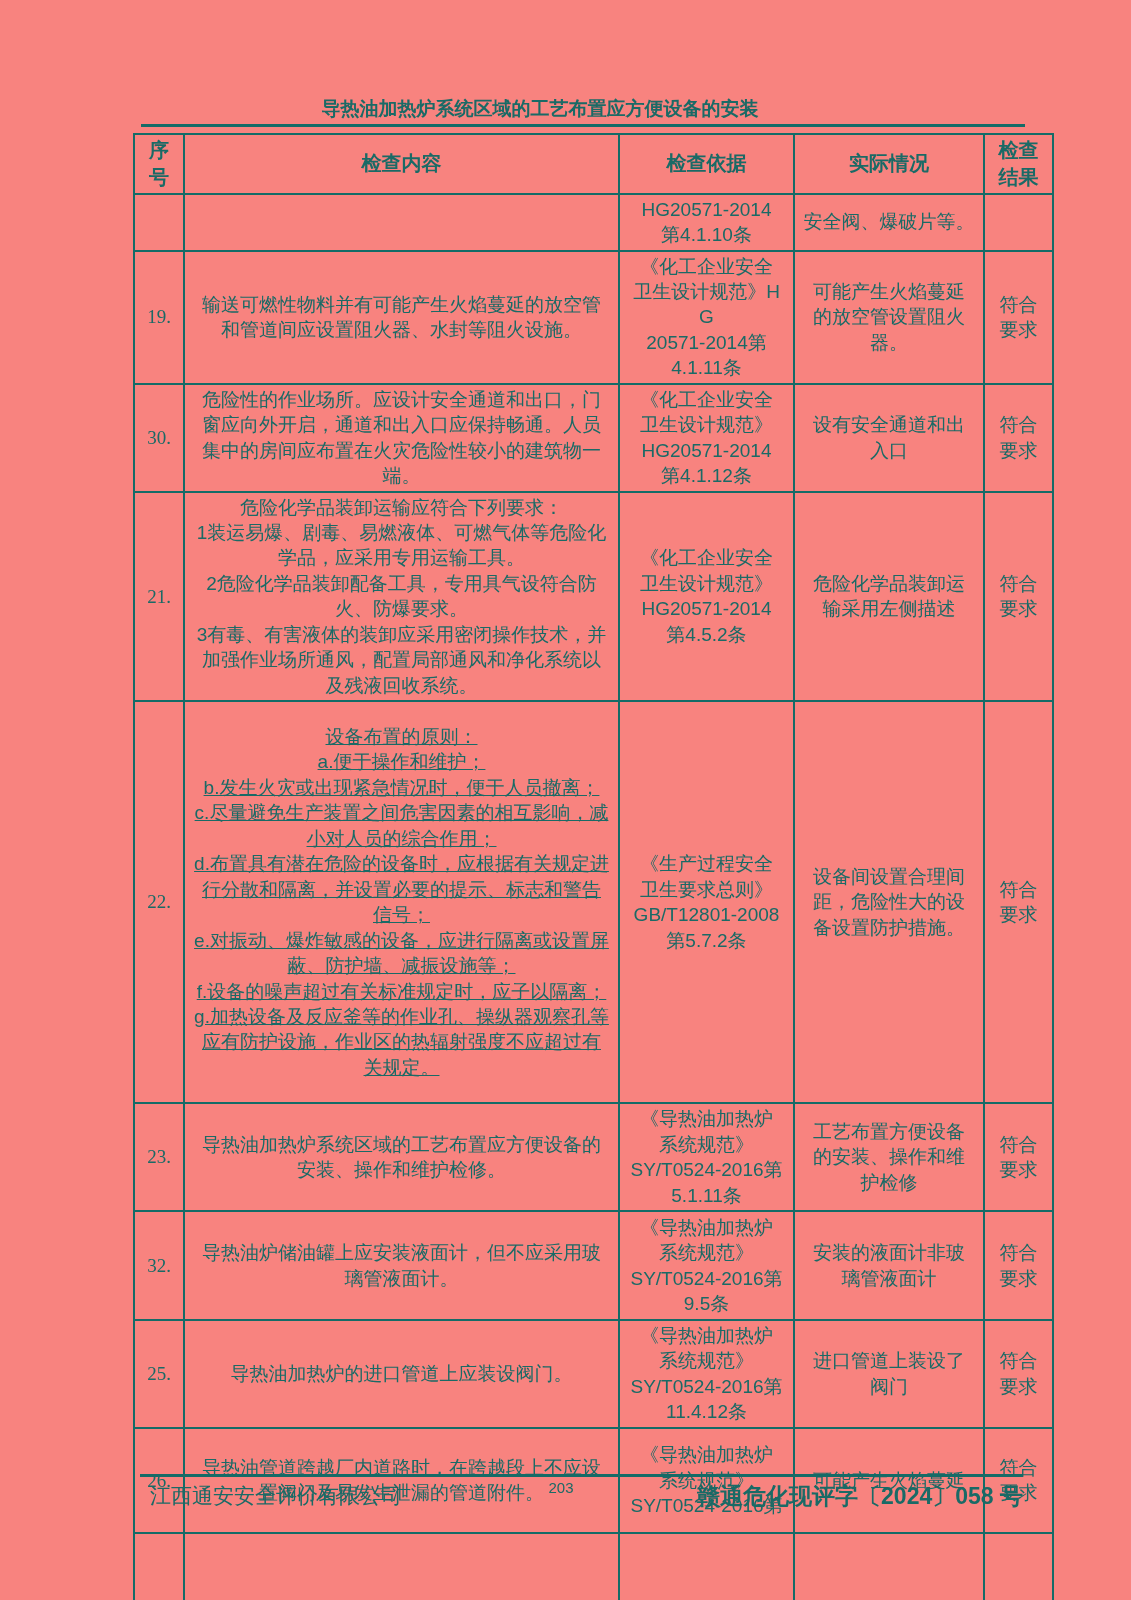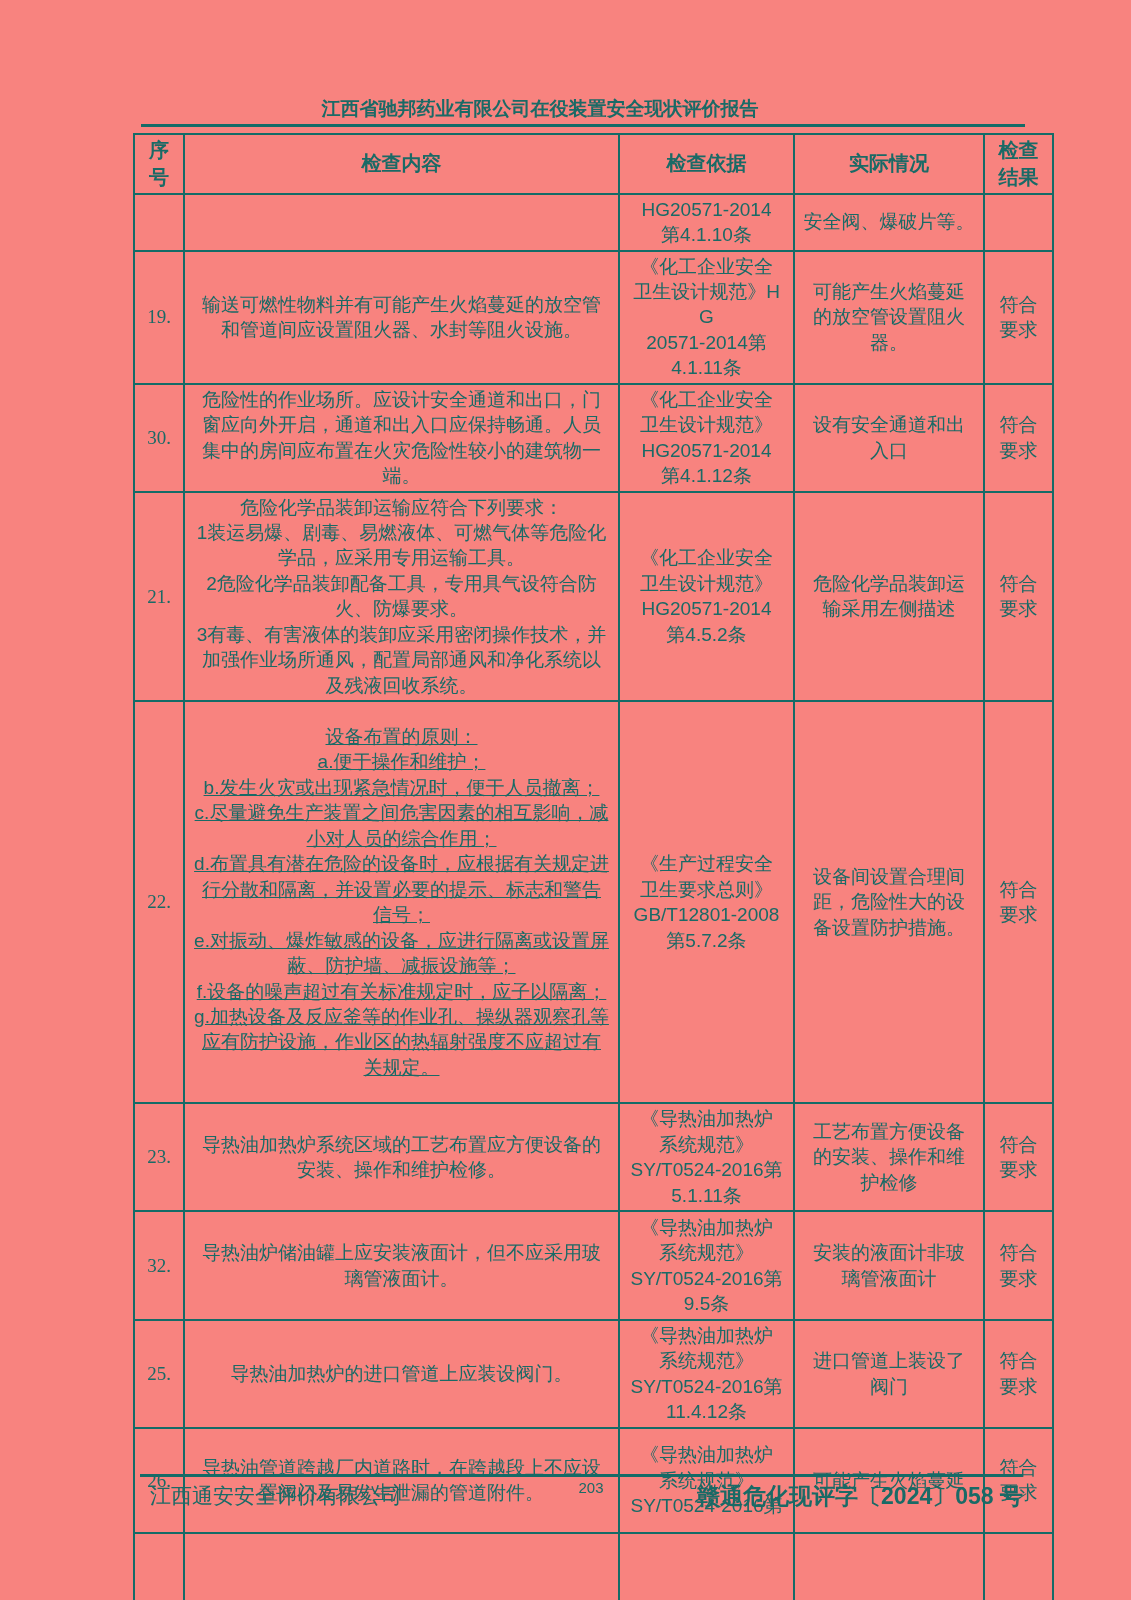--- a/index.html
+++ b/index.html
@@ -58,36 +58,36 @@
     width:883px;height:3px;
     background:#156b67;
   }
   .footer-company{
     position:absolute;
     top:1482px;left:150px;
     font-size:21px;
   }
   .footer-page{
     position:absolute;
-    top:1479px;left:561px;
+    top:1479px;left:531px;
     width:60px;
     text-align:center;
     font-size:15px;
   }
   .footer-docnum{
     position:absolute;
     top:1481px;right:108px;
     font-size:23px;
     font-weight:bold;
   }
 </style>
 </head>
 <body>
 
-<div class="page-title">江西省驰邦药业有限公司在役装置安全现状评价报告</div>
+<div class="page-title">导热油加热炉系统区域的工艺布置应方便设备的安装</div>
 <div class="title-rule"></div>
 
 <table class="check-table">
   <colgroup>
     <col style="width:50px">
       <col style="width:435px">
       <col style="width:175px">
       <col style="width:190px">
       <col style="width:69px">
   </colgroup>

